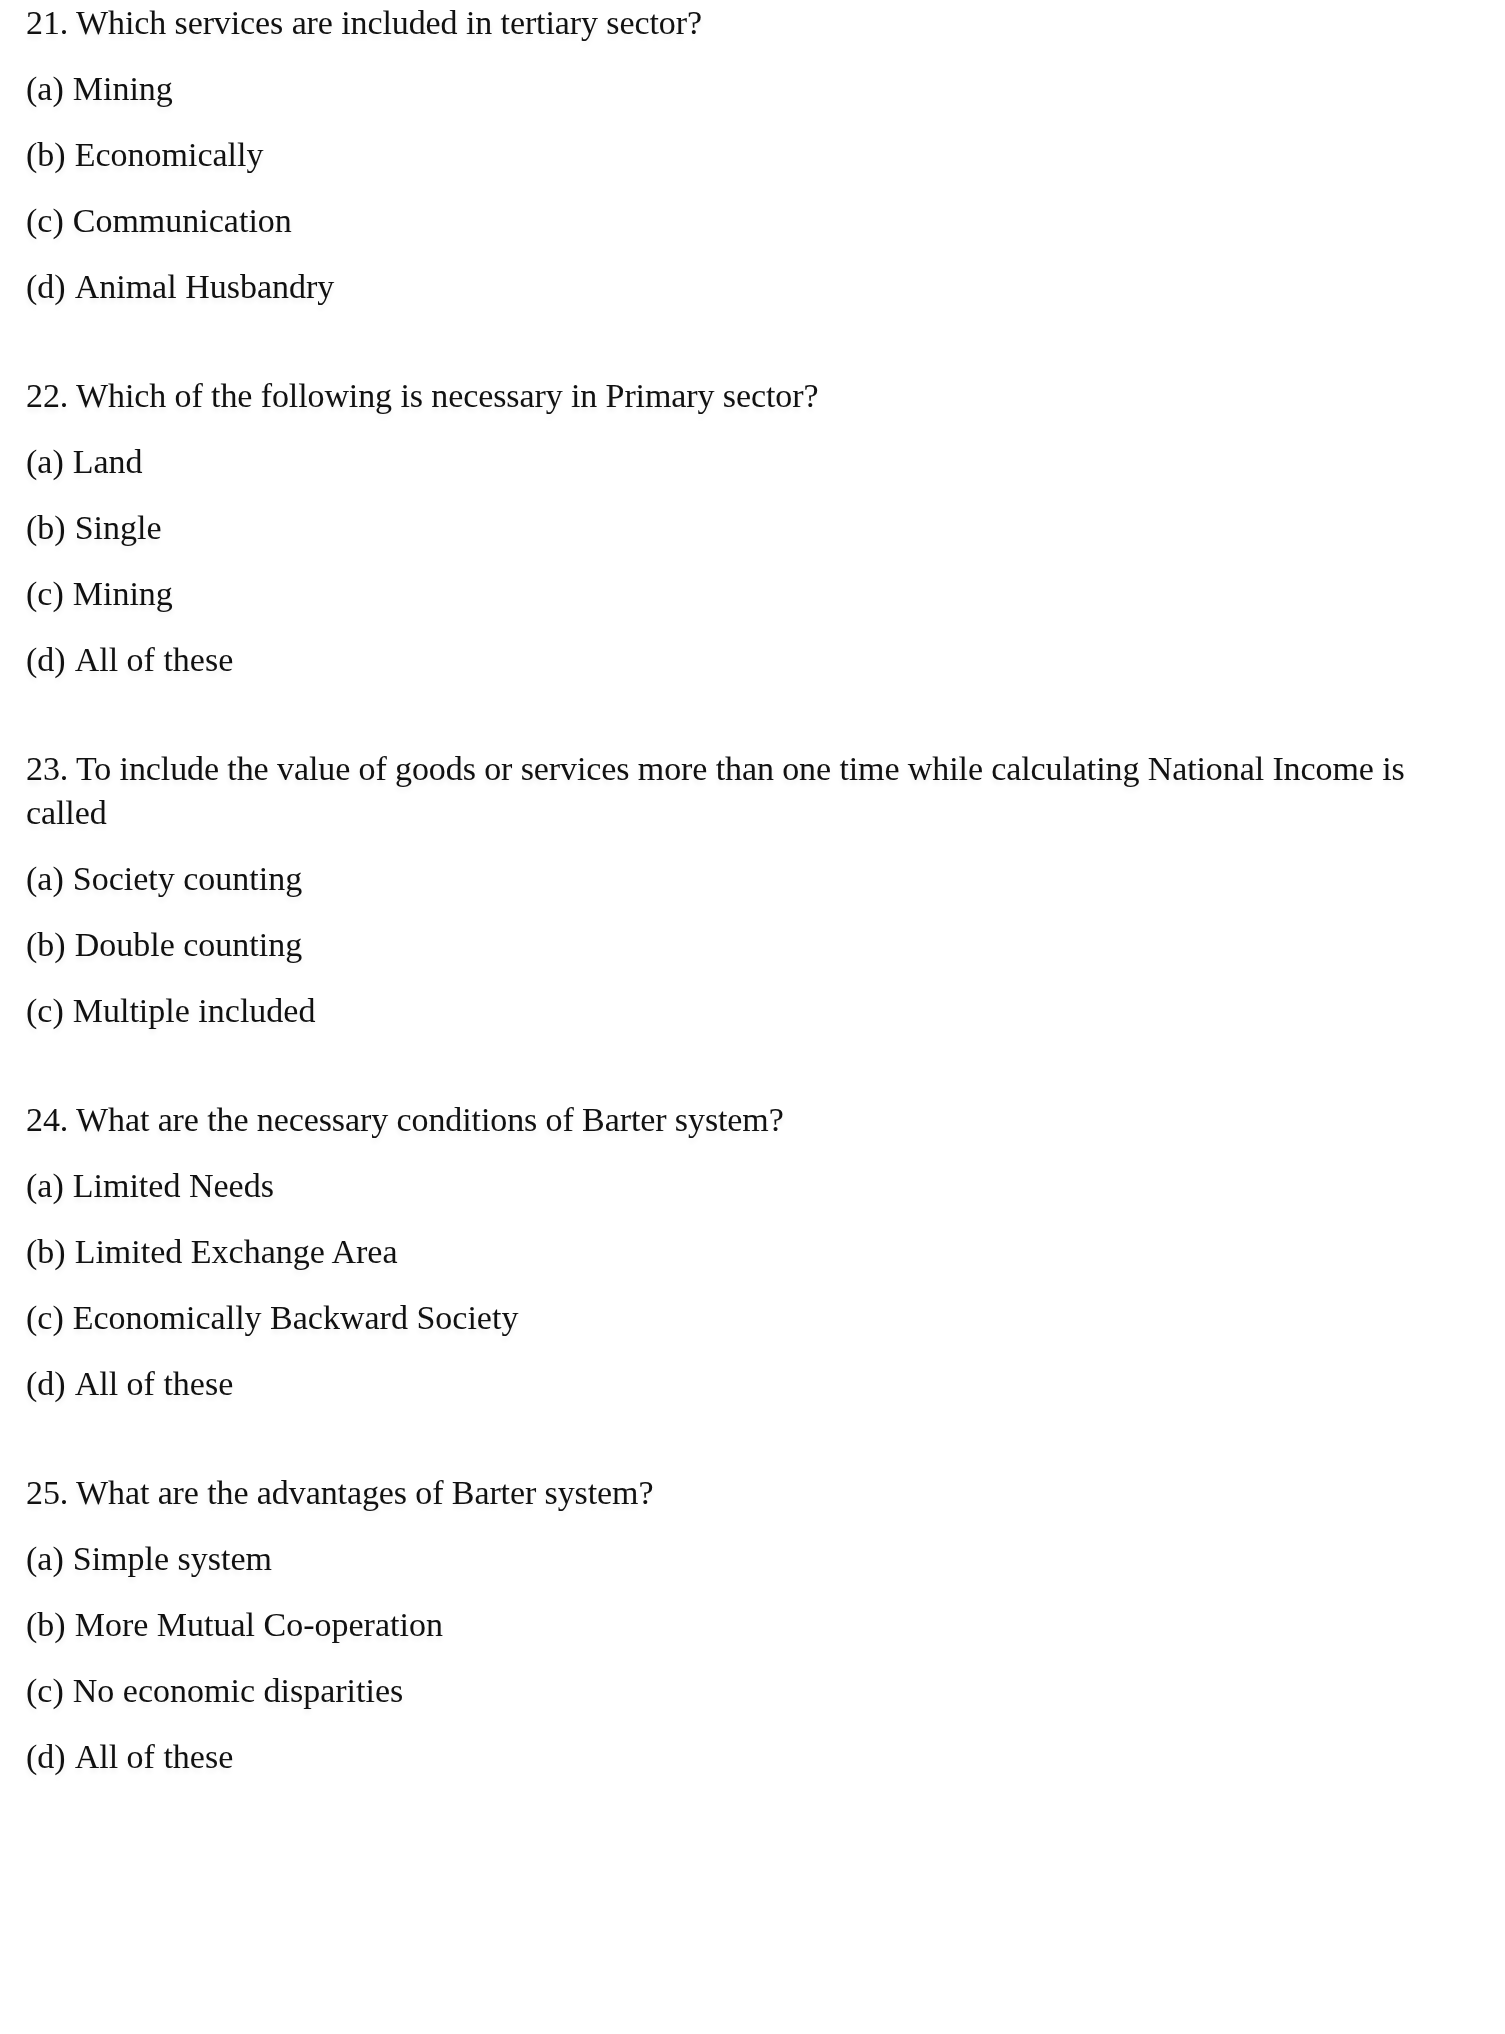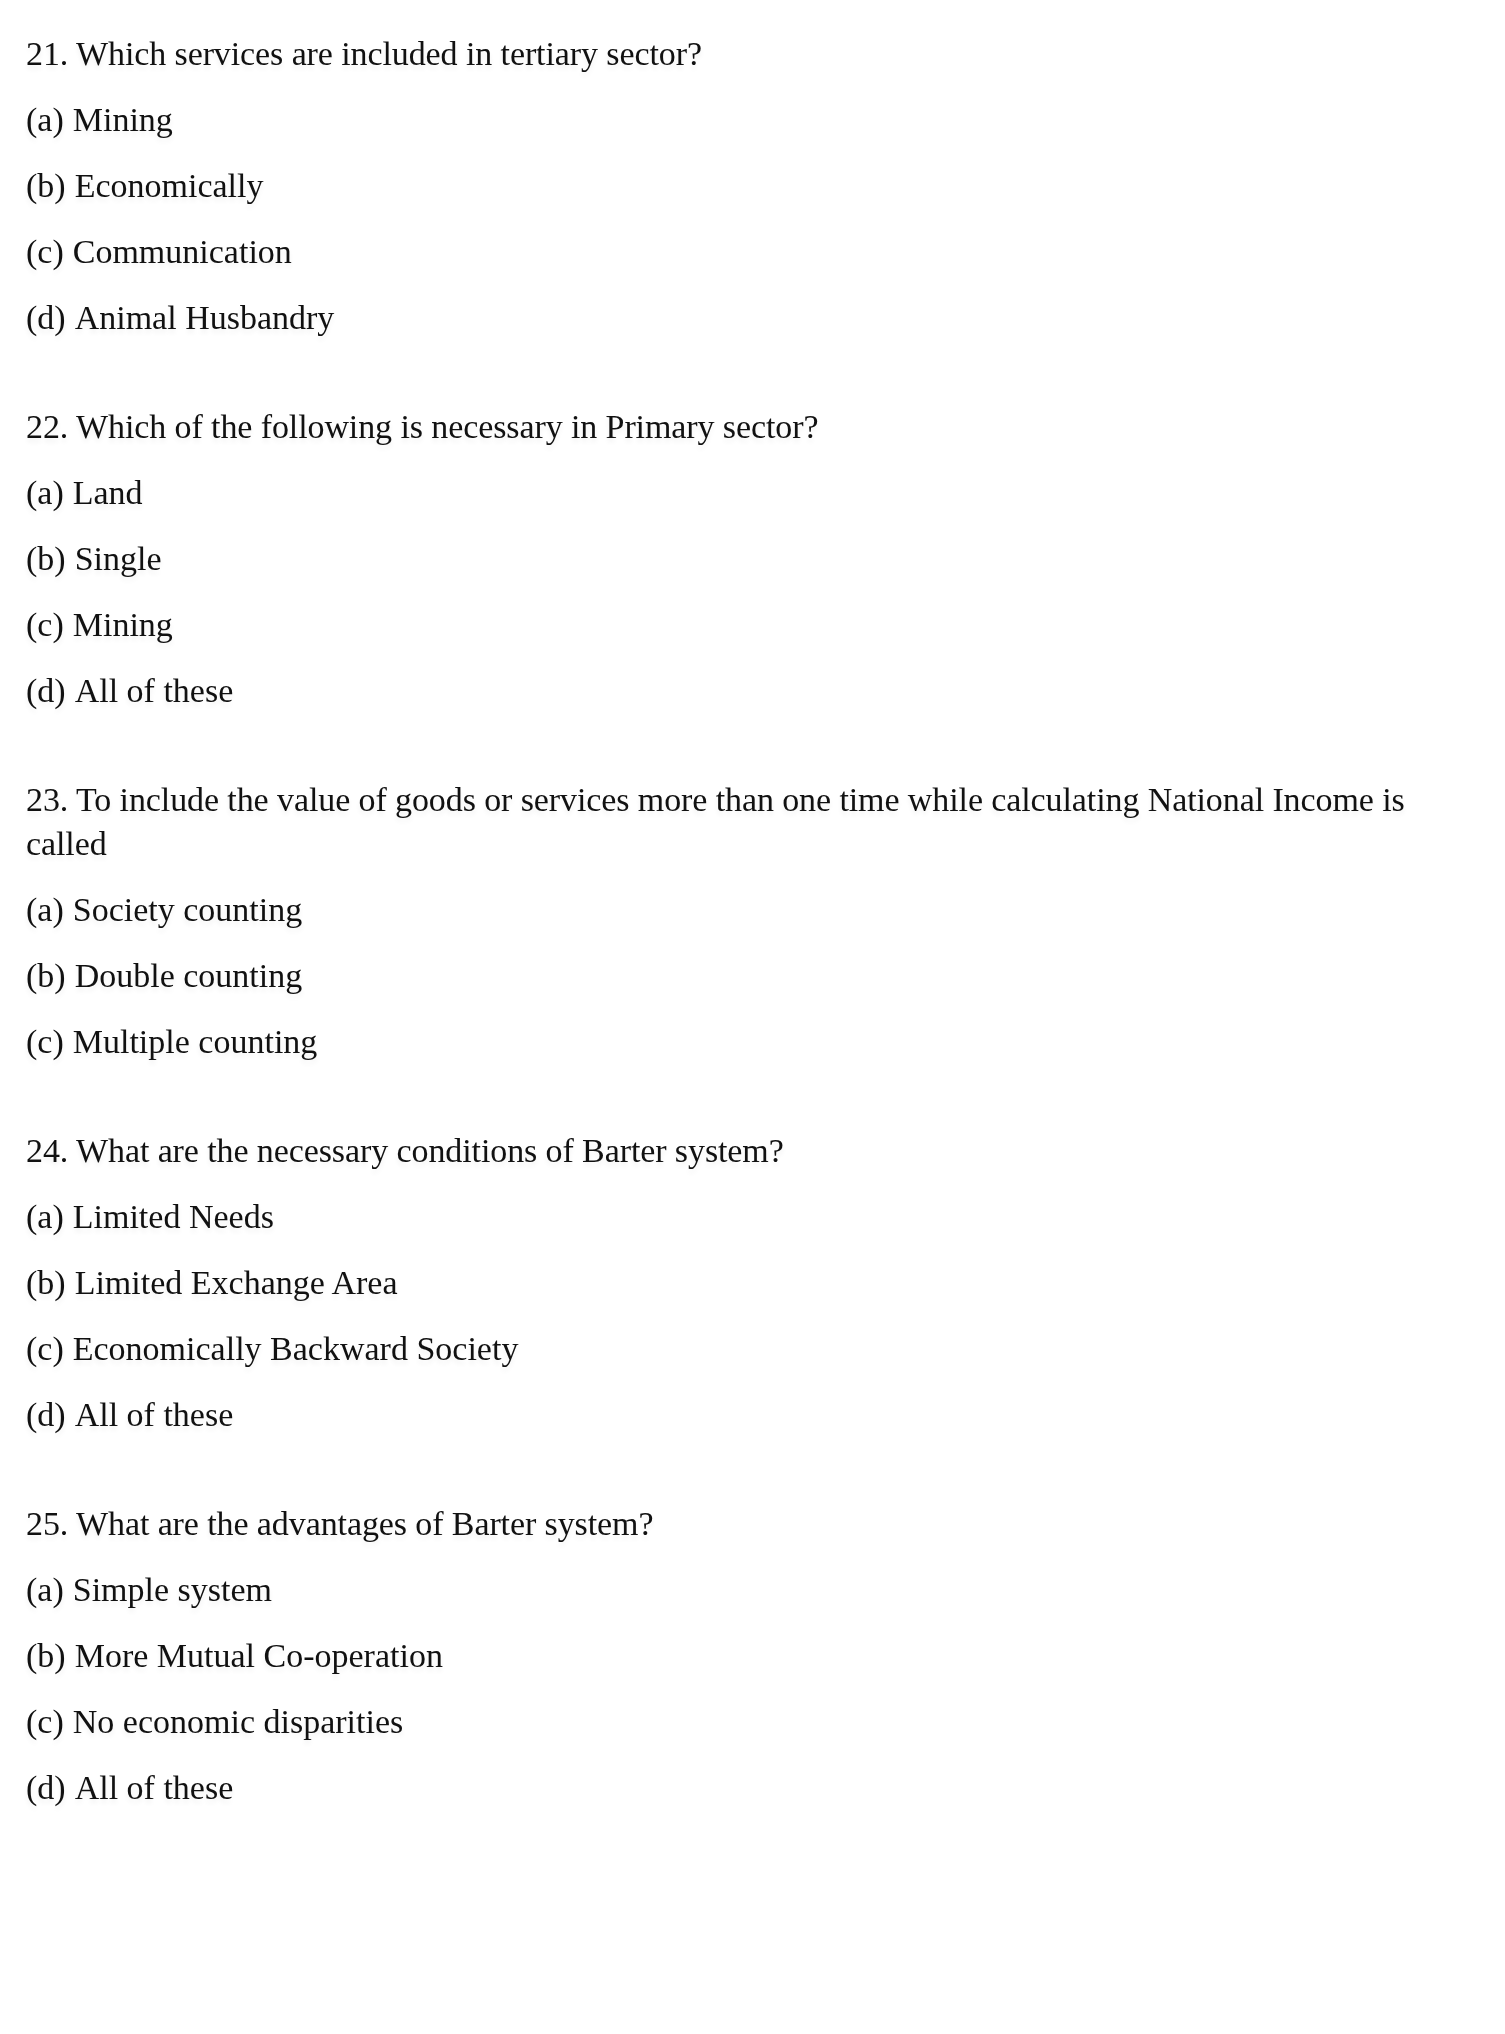--- a/index.html
+++ b/index.html
@@ -9,21 +9,21 @@
   }
   body {
     width: 1505px;
     height: 2034px;
     overflow: hidden;
     position: relative;
   }
   .page {
     position: absolute;
     left: 26px;
-    top: 32px;
+    top: 1px;
     width: 1460px;
     font-family: "Liberation Serif", "DejaVu Serif", serif;
     font-size: 34px;
     color: #111111;
     text-shadow: 0 4px 5px rgba(0,0,0,0.06);
   }
   .question-block {
     margin-bottom: 65px;
   }
   .q-text, .opt {
@@ -52,21 +52,21 @@
     <p class="opt"><span class="opt-letter">(a)</span><span>Land</span></p>
     <p class="opt"><span class="opt-letter">(b)</span><span>Single</span></p>
     <p class="opt"><span class="opt-letter">(c)</span><span>Mining</span></p>
     <p class="opt"><span class="opt-letter">(d)</span><span>All of these</span></p>
   </div>
 
   <div class="question-block">
     <p class="q-text"><span>23.</span> <span>To include the value of goods or services more than one time while calculating National Income is called</span></p>
     <p class="opt"><span class="opt-letter">(a)</span><span>Society counting</span></p>
     <p class="opt"><span class="opt-letter">(b)</span><span>Double counting</span></p>
-    <p class="opt"><span class="opt-letter">(c)</span><span>Multiple counting</span></p>
+    <p class="opt"><span class="opt-letter">(c)</span><span>Multiple included</span></p>
   </div>
 
   <div class="question-block">
     <p class="q-text"><span>24.</span> <span>What are the necessary conditions of Barter system?</span></p>
     <p class="opt"><span class="opt-letter">(a)</span><span>Limited Needs</span></p>
     <p class="opt"><span class="opt-letter">(b)</span><span>Limited Exchange Area</span></p>
     <p class="opt"><span class="opt-letter">(c)</span><span>Economically Backward Society</span></p>
     <p class="opt"><span class="opt-letter">(d)</span><span>All of these</span></p>
   </div>
 

